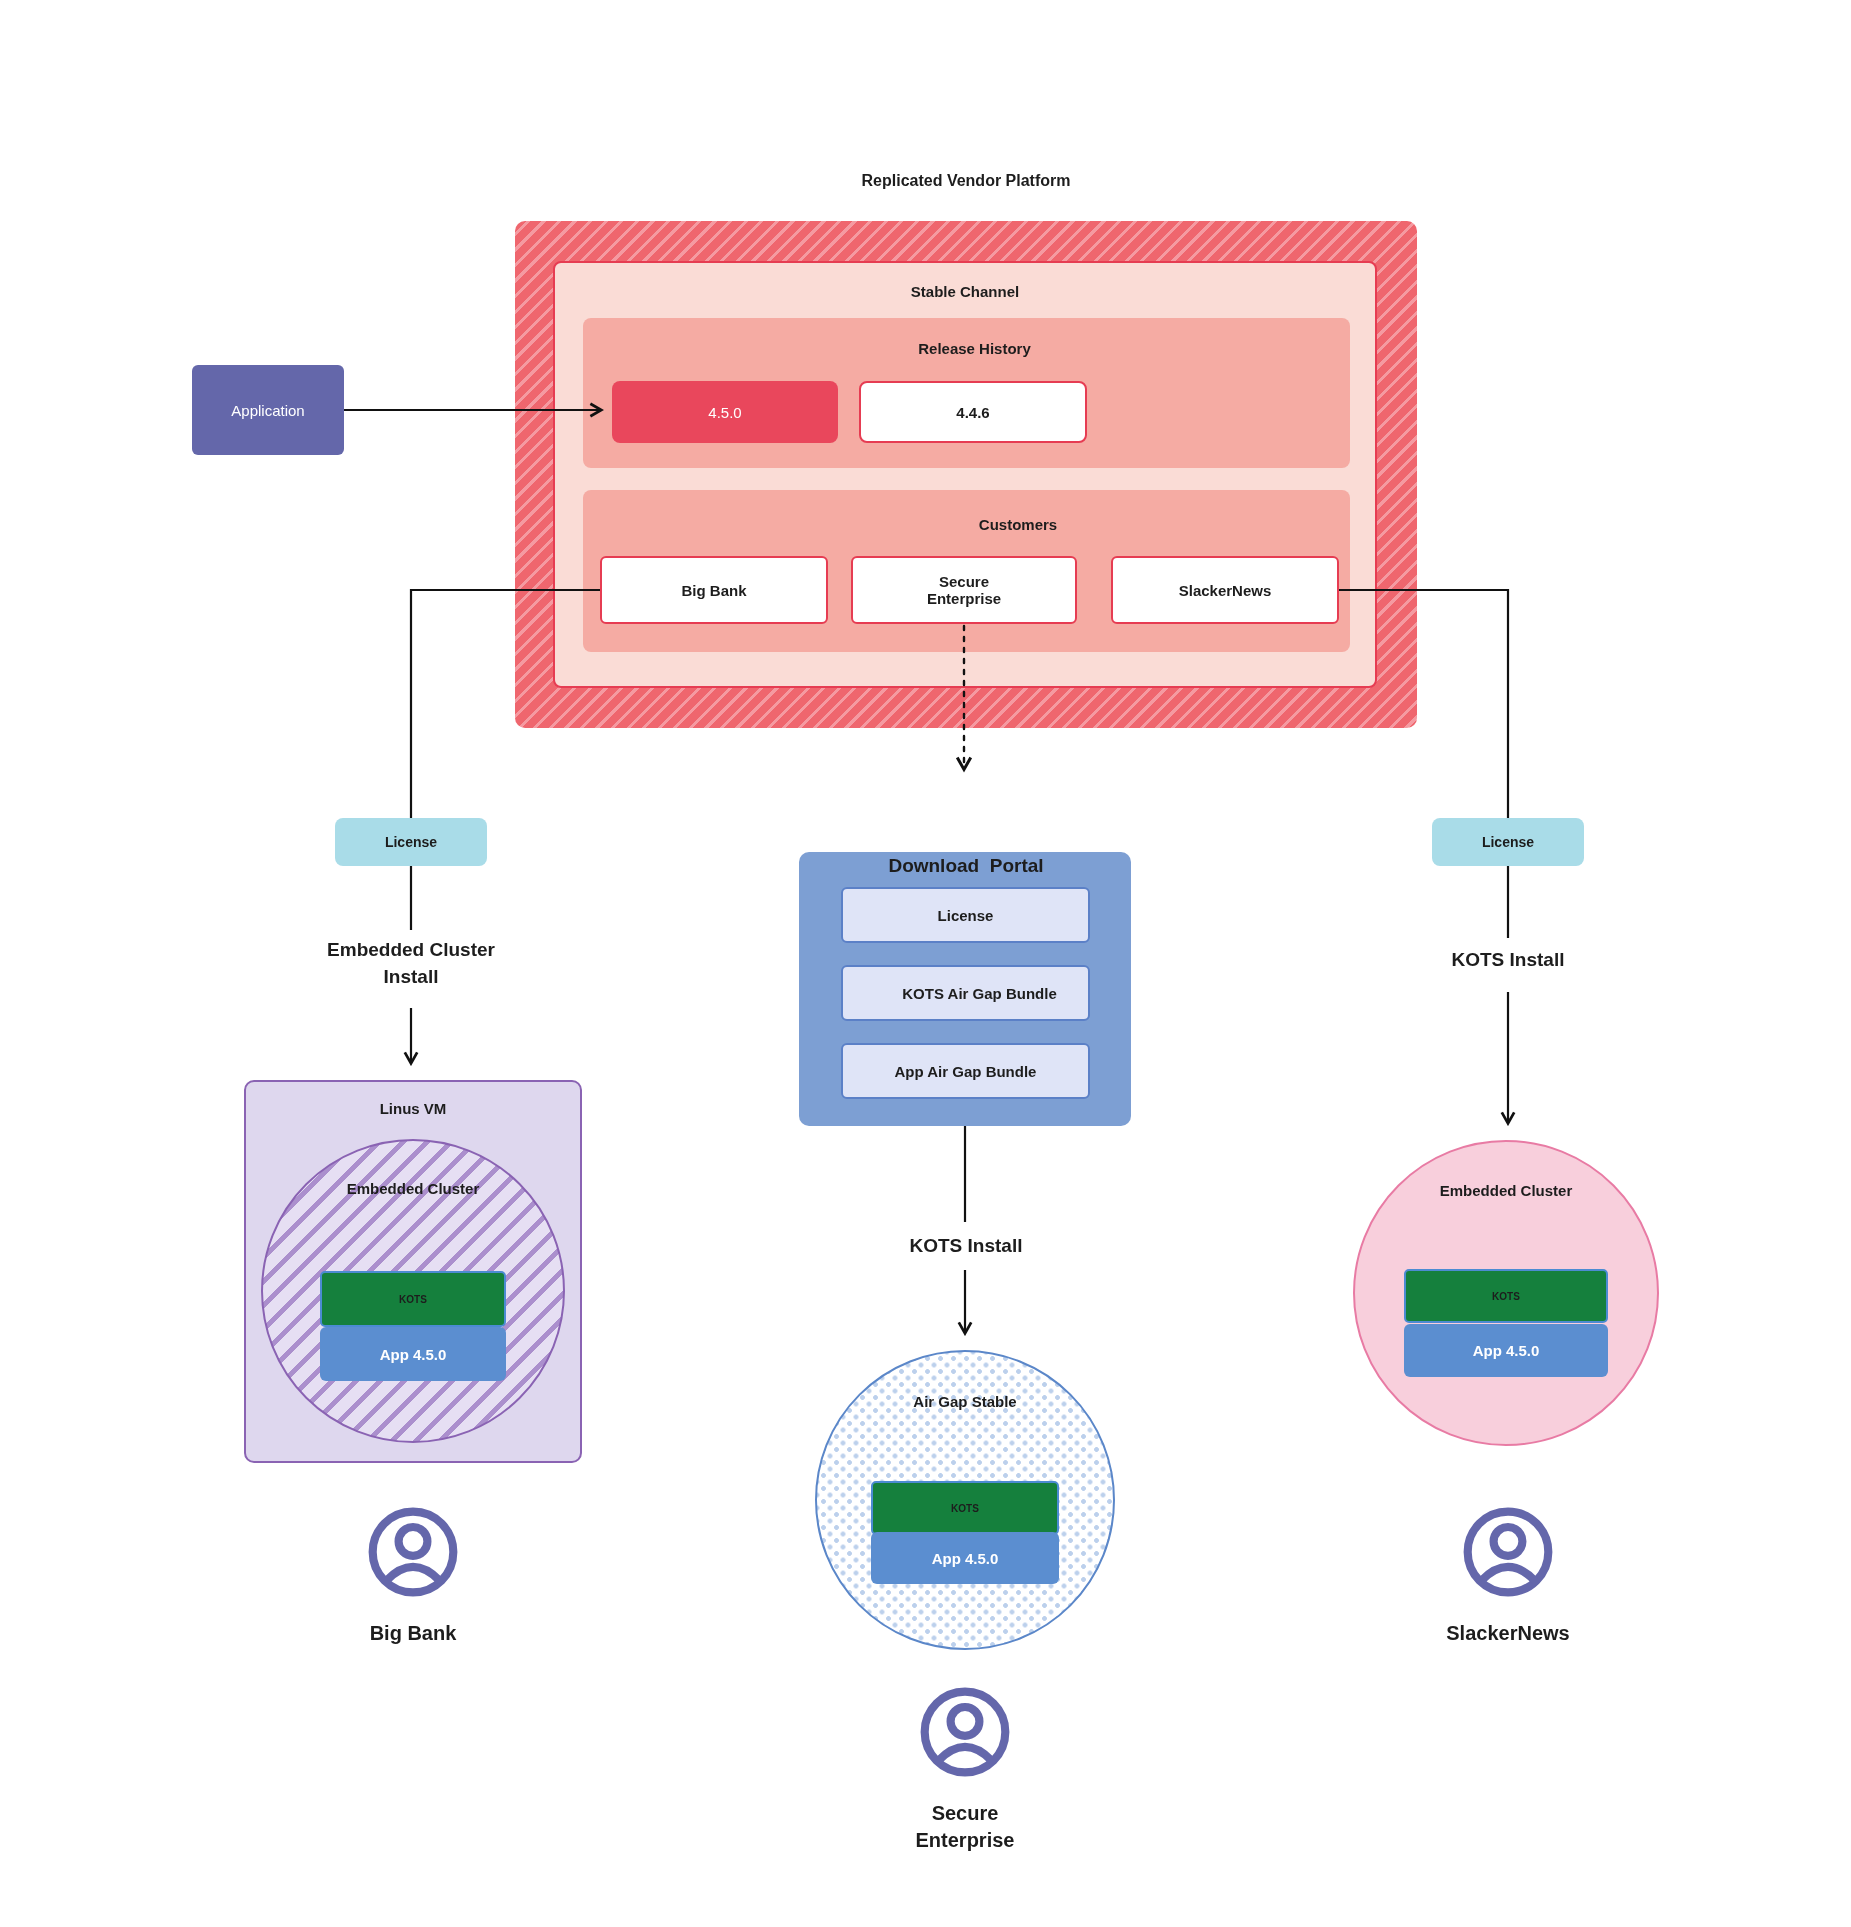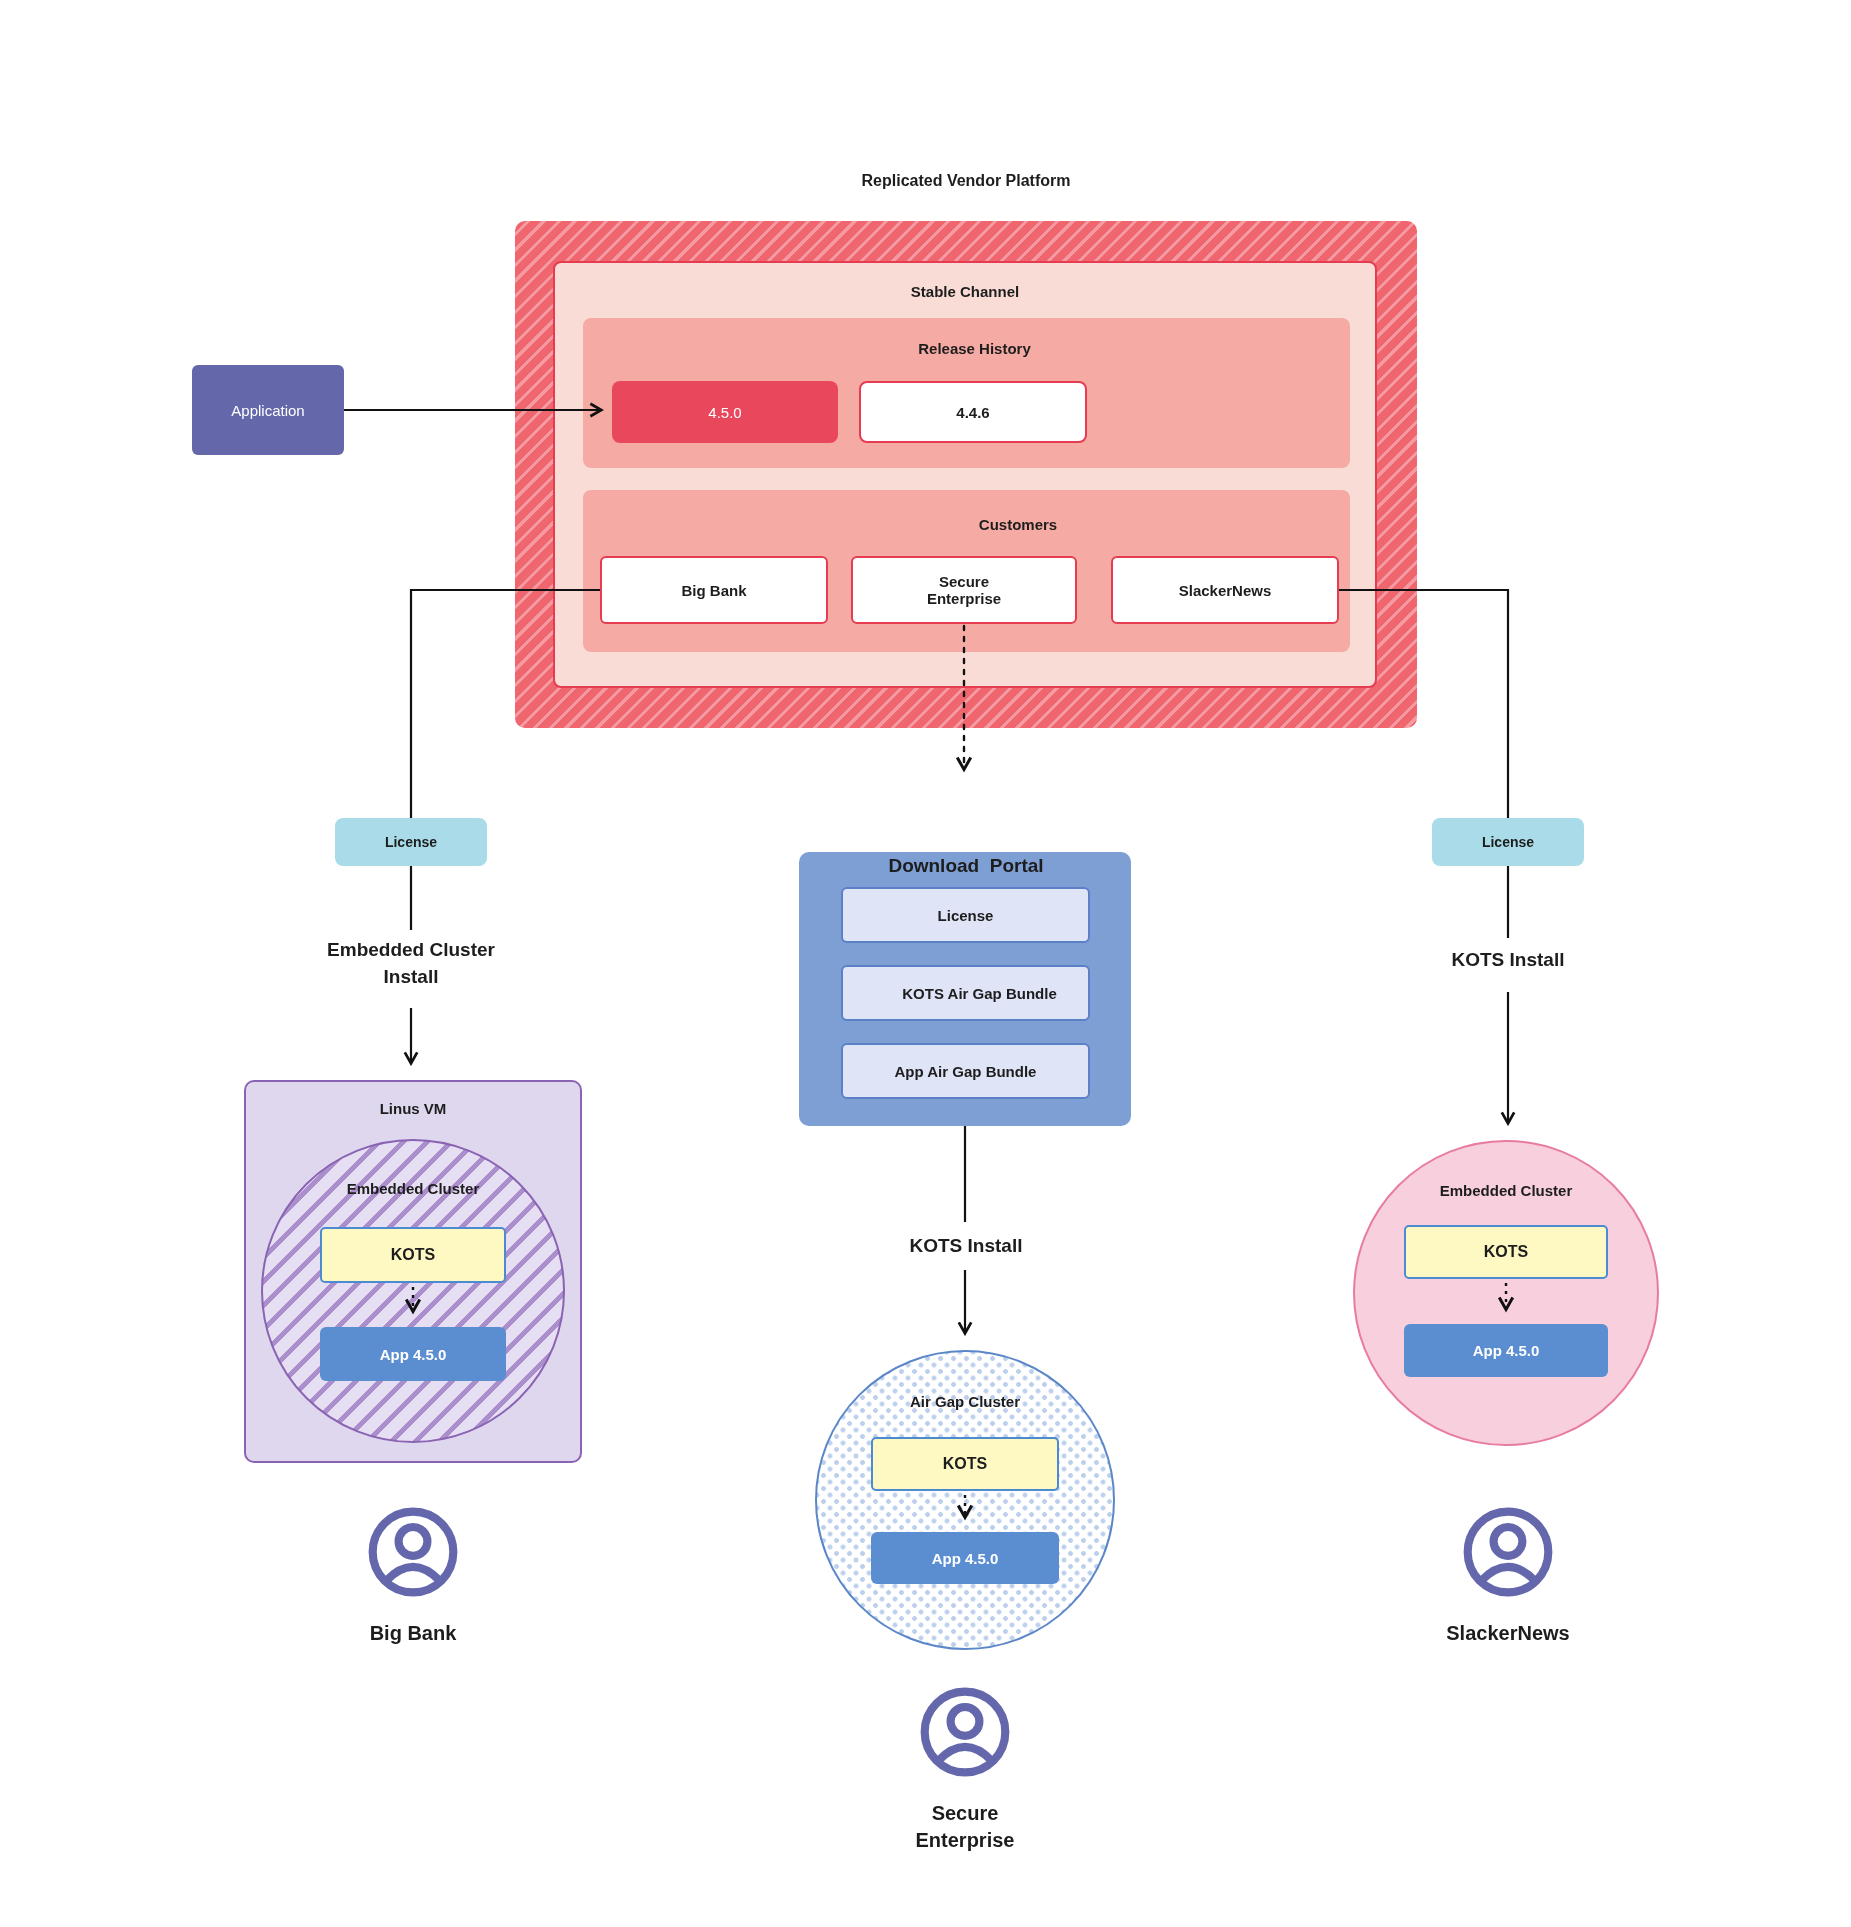--- a/index.html
+++ b/index.html
@@ -54,22 +54,22 @@
     background:repeating-linear-gradient(135deg,#e6dff3 0 12px,#ab8fcd 12px 17px);}
   .circle-dots{left:815px;top:1350px;width:300px;height:300px;border-radius:50%;
     border:2px solid #5b87c9;box-sizing:border-box;background-color:#ffffff;
     background-image:radial-gradient(#bcd0ec 2.1px,transparent 2.6px),
                      radial-gradient(#bcd0ec 2.1px,transparent 2.6px);
     background-size:13px 13px,13px 13px;background-position:0 0,6.5px 6.5px;}
   .circle-pink{left:1353px;top:1140px;width:306px;height:306px;border-radius:50%;
     background:#f8cfdc;border:2px solid #e87ba4;box-sizing:border-box;}
   .clusterlbl{font-size:15px;font-weight:700;}
 
-  .kotsbox{background:#fef9c3;border:2px solid #4c8bd2;box-sizing:border-box;
-    border-radius:5px;font-size:16px;font-weight:600;}
+  .kotsbox{background:#15803d;border:2px solid #4c8bd2;box-sizing:border-box;
+    border-radius:5px;font-size:10px;font-weight:600;margin-top:44px;}
   .appbox{background:#5b8ed0;border-radius:6px;color:#ffffff;font-size:15px;font-weight:600;}
 
   .username{font-size:20px;font-weight:600;line-height:27px;}
   svg.overlay{left:0;top:0;pointer-events:none;}
 </style>
 </head>
 <body>
 
 <div id="canvas">
 
@@ -143,21 +143,21 @@
   <div class="abs lbl z6 username" style="left:313px;top:1620px;width:200px;">Big Bank</div>
 
   <div class="abs lbl z6 branchlbl pre" style="left:816px;top:812px;width:300px;margin-top:40px;">Download  Portal</div>
   <div class="abs z2 portal"></div>
   <div class="abs z6 flexbox portal-item" style="top:887px;">License</div>
   <div class="abs z6 flexbox portal-item" style="top:965px;padding-left:28px;">KOTS Air Gap Bundle</div>
   <div class="abs z6 flexbox portal-item" style="top:1043px;">App Air Gap Bundle</div>
   <div class="abs lbl z6 branchlbl" style="left:816px;top:1232px;width:300px;">KOTS Install</div>
 
   <div class="abs z2 circle-dots"></div>
-  <div class="abs lbl z6 clusterlbl" style="left:815px;top:1393px;width:300px;">Air Gap Cluster</div>
+  <div class="abs lbl z6 clusterlbl" style="left:815px;top:1393px;width:300px;">Air Gap Stable</div>
   <div class="abs z6 flexbox kotsbox" style="left:871px;top:1437px;width:188px;height:54px;">KOTS</div>
   <div class="abs z6 flexbox appbox" style="left:871px;top:1532px;width:188px;height:52px;">App 4.5.0</div>
 
   <svg class="abs z6" style="left:917px;top:1684px;" width="96" height="96" viewBox="0 0 100 100">
     <circle cx="50" cy="50" r="42" fill="none" stroke="#6467ab" stroke-width="8.5"></circle>
     <circle cx="50" cy="39" r="15" fill="none" stroke="#6467ab" stroke-width="8.5"></circle>
     <path d="M22,80 Q50,51 78,80" fill="none" stroke="#6467ab" stroke-width="8.5"></path>
   </svg>
   <div class="abs lbl z6 username preline" style="left:865px;top:1800px;width:200px;">Secure
 Enterprise</div>

